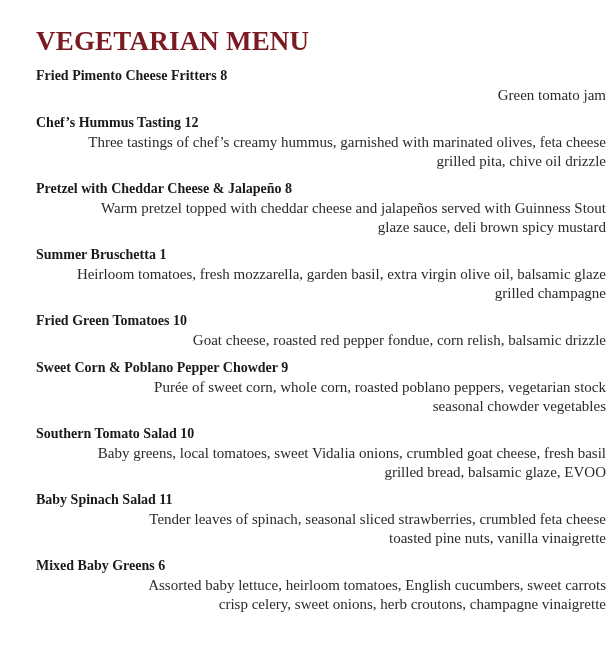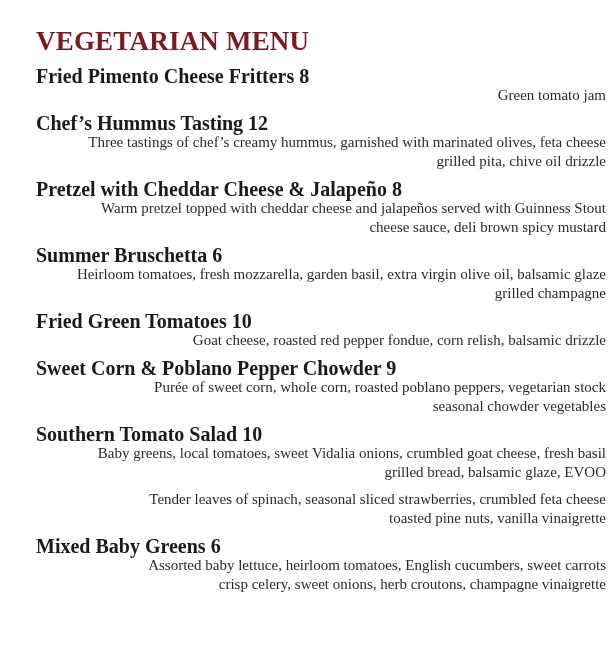--- a/index.html
+++ b/index.html
@@ -29,21 +29,21 @@
       color: #7a1a22;
       letter-spacing: 0.2px;
       margin: 0 0 10px 0;
       white-space: nowrap;
     }
     .menu-item {
       margin: 0 0 8px 0;
     }
     .item-name {
       font-weight: bold;
-      font-size: 20px;
+      font-size: 14px;
       line-height: 20px;
       color: #1a1a1a;
       white-space: nowrap;
     }
     .item-desc {
       font-size: 15px;
       line-height: 19px;
       color: #2a2a2a;
       text-align: right;
     }
@@ -70,26 +70,26 @@
     <div class="item-desc">
       <span class="item-desc-line">Three tastings of chef’s creamy hummus, garnished with marinated olives, feta cheese</span>
       <span class="item-desc-line">grilled pita, chive oil drizzle</span>
     </div>
   </div>
 
   <div class="menu-item">
     <div class="item-name">Pretzel with Cheddar Cheese &amp; Jalapeño 8</div>
     <div class="item-desc">
       <span class="item-desc-line">Warm pretzel topped with cheddar cheese and jalapeños served with Guinness Stout</span>
-      <span class="item-desc-line">cheese sauce, deli brown spicy mustard</span>
+      <span class="item-desc-line">glaze sauce, deli brown spicy mustard</span>
     </div>
   </div>
 
   <div class="menu-item">
-    <div class="item-name">Summer Bruschetta 6</div>
+    <div class="item-name">Summer Bruschetta 1</div>
     <div class="item-desc">
       <span class="item-desc-line">Heirloom tomatoes, fresh mozzarella, garden basil, extra virgin olive oil, balsamic glaze</span>
       <span class="item-desc-line">grilled champagne</span>
     </div>
   </div>
 
   <div class="menu-item">
     <div class="item-name">Fried Green Tomatoes 10</div>
     <div class="item-desc">
       <span class="item-desc-line">Goat cheese, roasted red pepper fondue, corn relish, balsamic drizzle</span>
@@ -106,20 +106,21 @@
 
   <div class="menu-item">
     <div class="item-name">Southern Tomato Salad 10</div>
     <div class="item-desc">
       <span class="item-desc-line">Baby greens, local tomatoes, sweet Vidalia onions, crumbled goat cheese, fresh basil</span>
       <span class="item-desc-line">grilled bread, balsamic glaze, EVOO</span>
     </div>
   </div>
 
   <div class="menu-item">
+    <div class="item-name">Baby Spinach Salad 11</div>
     <div class="item-desc">
       <span class="item-desc-line">Tender leaves of spinach, seasonal sliced strawberries, crumbled feta cheese</span>
       <span class="item-desc-line">toasted pine nuts, vanilla vinaigrette</span>
     </div>
   </div>
 
   <div class="menu-item">
     <div class="item-name">Mixed Baby Greens 6</div>
     <div class="item-desc">
       <span class="item-desc-line">Assorted baby lettuce, heirloom tomatoes, English cucumbers, sweet carrots</span>

